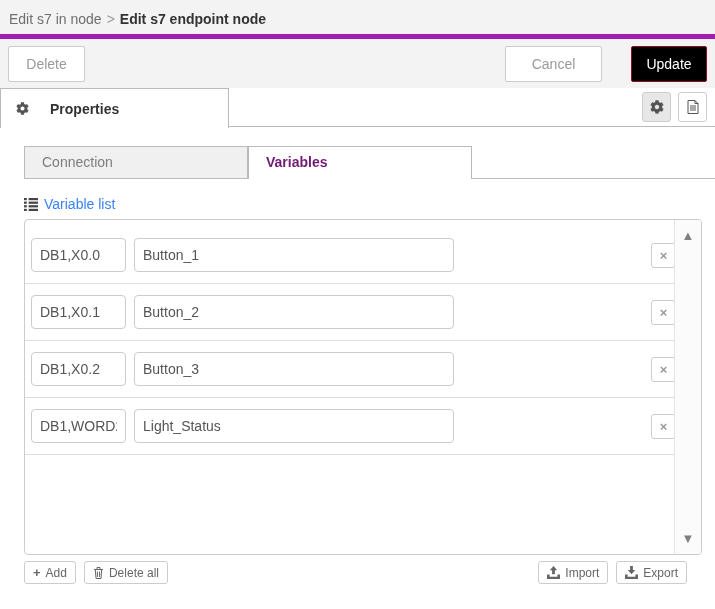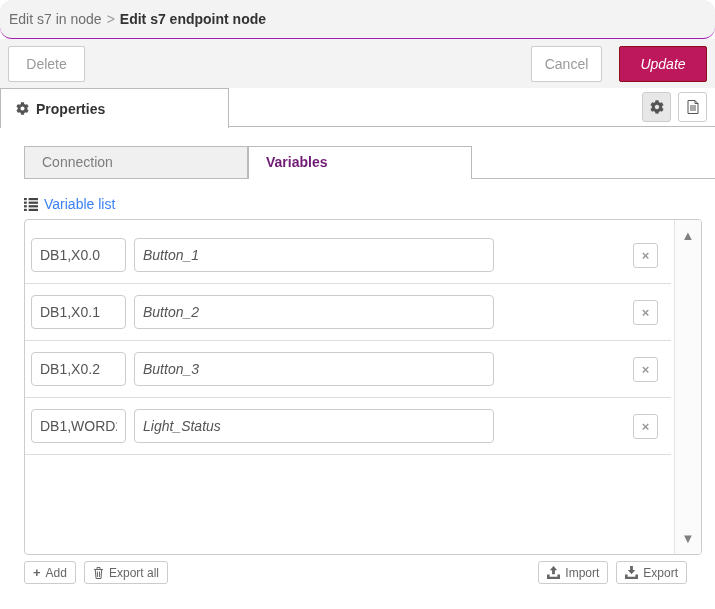--- a/index.html
+++ b/index.html
@@ -4,44 +4,44 @@
 <style>
   * { margin:0; padding:0; box-sizing:border-box; }
   html,body { width:715px; height:609px; }
   body {
     font-family:"Liberation Sans","DejaVu Sans",sans-serif;
     font-size:14px; color:#444; background:#fff;
     position:relative; overflow:hidden;
   }
   
   .header {
-    height:39px; background:#f3f3f3; border-bottom:1px solid #a21caf;
-    line-height:38px; padding-left:9px; white-space:nowrap;border-radius:12px;
+    height:39px; background:#f3f3f3; border-bottom:5px solid #a21caf;
+    line-height:38px; padding-left:9px; white-space:nowrap;
   }
   .crumb { color:#6e6e6e; }
   .crumb-sep { color:#999; margin:0 5px; }
   .crumb-title { color:#333; font-weight:bold; }
   
   .toolbar { height:49px; background:#f3f3f3; position:relative; }
   .btn {
     position:absolute; top:7px; height:36px;
     display:inline-flex; align-items:center; justify-content:center;
     background:#fff; border:1px solid #ccc; border-radius:2px;
     color:#9a9a9a; font-size:14px; cursor:pointer;
     font-family:inherit;
   }
   .btn-delete { left:8px; width:77px; }
-  .btn-cancel { right:113px; width:71px; }
-  .btn-update { right:8px; width:88px; background:#be185d; border-color:#8C101C; color:#fff;font-style:italic; }
+  .btn-cancel { right:113px; width:97px; }
+  .btn-update { right:8px; width:76px; background:#000000; border-color:#8C101C; color:#fff; }
   
   .editor-tabs-row { position:relative; height:39px; border-bottom:1px solid #bbb; background:#fff; }
   .properties-tab {
     position:absolute; left:0; top:0; width:229px; height:40px;
     background:#fff; border:1px solid #bbb; border-bottom:none;
-    display:flex; align-items:center; gap:7px; padding-left:15px;
+    display:flex; align-items:center; gap:21px; padding-left:15px;
     font-weight:bold; color:#333; cursor:pointer;
   }
   .editor-tab-buttons { position:absolute; right:8px; top:4px; display:flex; gap:7px; }
   .icon-btn {
     width:29px; height:30px; display:flex; align-items:center; justify-content:center;
     border:1px solid #ccc; border-radius:3px; background:#fff; color:#555; cursor:pointer;
   }
   .icon-btn.active { background:#e7e7e7; }
   
   .node-tabs {
@@ -65,32 +65,32 @@
     position:relative; margin:7px 0 0 24px; width:678px; height:336px;
     border:1px solid #ccc; border-radius:4px; background:#fff; overflow:hidden;
   }
   .scrollbar {
     position:absolute; top:0; right:0; bottom:0; width:27px;
     border-left:1px solid #e4e4e4; background:#fbfbfb; cursor:pointer;
   }
   .scroll-arrow { position:absolute; left:0; right:0; text-align:center; color:#808080; font-size:13px; line-height:13px; cursor:pointer; }
   .scroll-up { top:9px; }
   .scroll-down { bottom:9px; }
-  .rows { margin-right:30px; padding-top:7px; }
+  .rows { margin-right:12px; padding-top:7px; }
   .var-row {
     display:flex; align-items:center; padding:11px 0 11px 6px;
     border-bottom:1px solid #ddd;
   }
   .var-row input {
     height:34px; border:1px solid #ccc; border-radius:4px;
     padding:0 8px; font-size:14px; color:#555; background:#fff;
     font-family:inherit;
   }
   .addr-input { width:95px; }
-  .name-input { width:360px; margin-left:8px;font-style:italic; }
+  .name-input { width:320px; margin-left:8px; }
   .remove-btn {
     margin-left:auto; margin-right:13px; width:25px; height:25px;
     border:1px solid #ccc; border-radius:3px; background:#fff;
     color:#999; font-weight:bold; font-size:13px; line-height:1;
     display:flex; align-items:center; justify-content:center; cursor:pointer;
     font-family:inherit;
   }
   
   .footer { margin:6px 0 0 24px; width:678px; display:flex; align-items:center; }
   .small-btn {
@@ -239,21 +239,21 @@
 <div class="footer">
   <div class="footer-left">
     <button class="small-btn">
       <span class="plus-glyph">+</span>
       <span>Add</span>
     </button>
     <button class="small-btn">
       <svg class="svg-icon" width="11" height="13">
           <use href="#sym-trash"></use>
         </svg>
-      <span>Export all</span>
+      <span>Delete all</span>
     </button>
   </div>
   <div class="footer-right">
     <button class="small-btn">
       <svg class="svg-icon" width="13" height="13">
           <use href="#sym-upload"></use>
         </svg>
       <span>Import</span>
     </button>
     <button class="small-btn">

